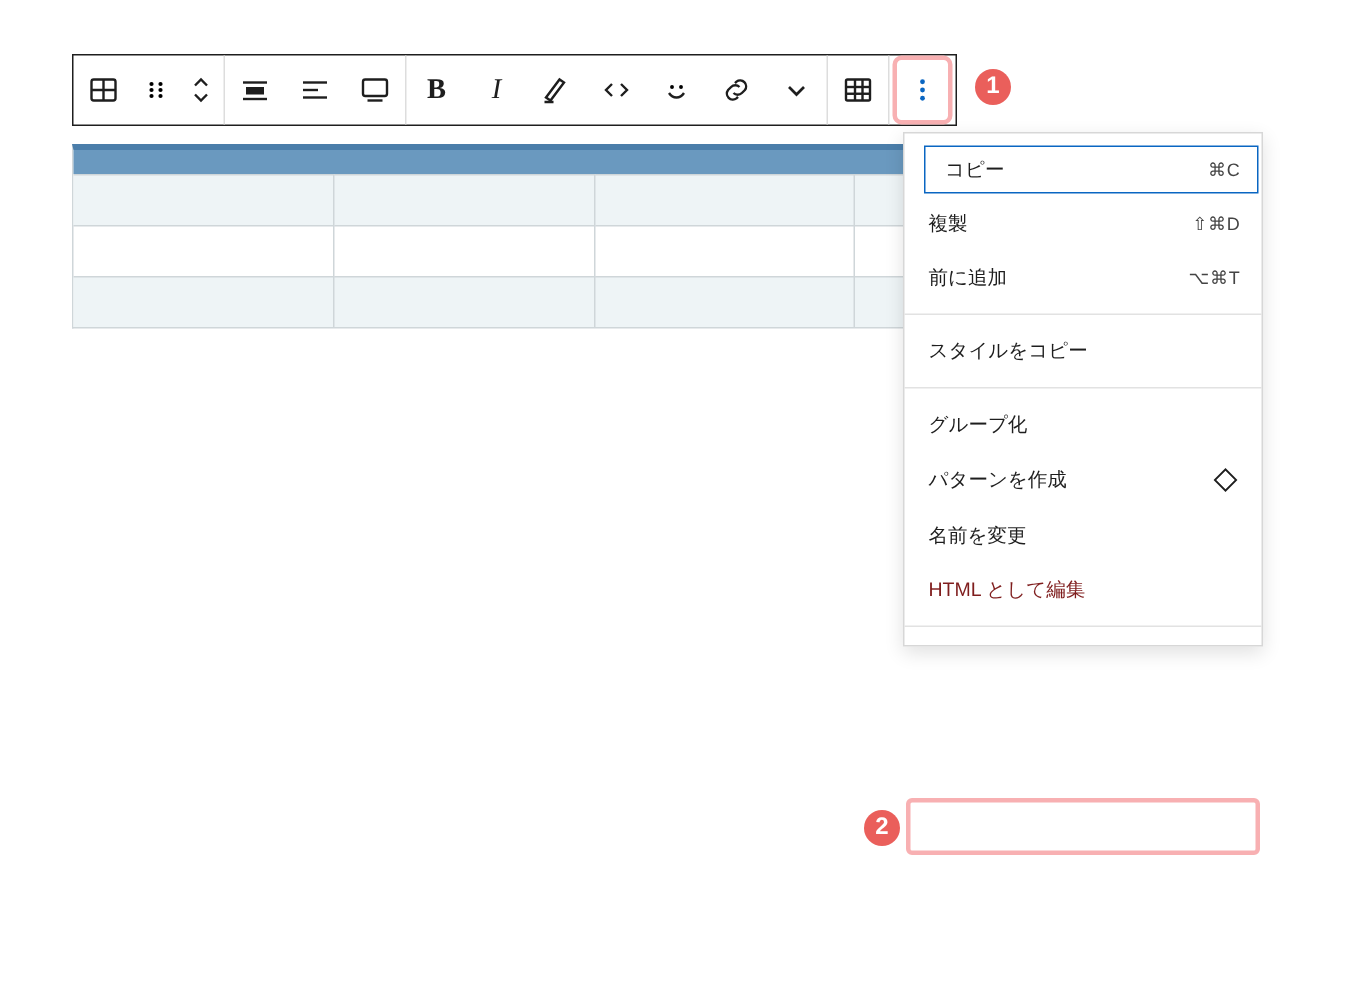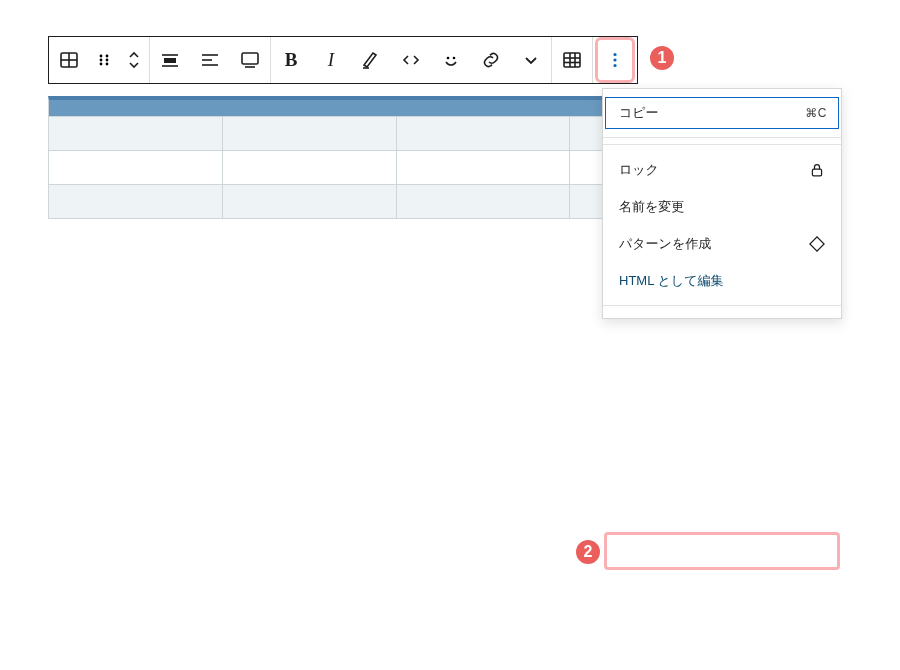--- a/index.html
+++ b/index.html
@@ -92,23 +92,24 @@
   }
   .menu-item .sc {
     font-size:12px; color:#444;
     font-family: -apple-system, BlinkMacSystemFont, sans-serif;
     letter-spacing:.5px;
   }
   .menu-item.sel {
     outline:1.5px solid #0a66c2;
     outline-offset:-3px;
     border-radius:2px;
+    margin-left:11px;
   }
   .menu-item.hl {
-    color:#0c4a6e;
+    color:#7f1d1d;
   }
   .menu-item svg.ic { width:20px; height:20px; }
 
   .menu-hl-box {
     position:absolute;
     border:3px solid #f8b0b2;
     border-radius:4px;
     pointer-events:none;
   }
 </style>
@@ -253,42 +254,49 @@
       <div class="cell"></div>
     </div>
   </div>
 
   
   <div class="menu">
     <div class="menu-item sel">
       <span>コピー</span>
       <span class="sc">⌘C</span>
     </div>
+    <div class="menu-item">
+      <span>複製</span>
+      <span class="sc">⇧⌘D</span>
+    </div>
+    <div class="menu-item">
+      <span>前に追加</span>
+      <span class="sc">⌥⌘T</span>
+    </div>
 
     <div class="menu-sep"></div>
 
+    <div class="menu-item">
+      <span>スタイルをコピー</span>
+    </div>
 
     <div class="menu-sep"></div>
 
     <div class="menu-item">
-      <span>ロック</span>
-      <svg class="ic" viewBox="0 0 24 24">
-          <rect x="6.5" y="11" width="11" height="8" rx="1.5" fill="none" stroke="currentColor" stroke-width="1.5"></rect>
-          <path d="M9 11V8.5a3 3 0 016 0V11" fill="none" stroke="currentColor" stroke-width="1.5"></path>
-        </svg>
-    </div>
-    <div class="menu-item">
-      <span>名前を変更</span>
+      <span>グループ化</span>
     </div>
     <div class="menu-item">
       <span>パターンを作成</span>
       <svg class="ic" viewBox="0 0 24 24">
           <rect x="6" y="6" width="12" height="12" fill="none" stroke="currentColor" stroke-width="1.5" transform="rotate(45 12 12)"></rect>
         </svg>
     </div>
+    <div class="menu-item">
+      <span>名前を変更</span>
+    </div>
     <div class="menu-item hl">
       <span>HTML として編集</span>
     </div>
 
     <div class="menu-sep"></div>
 
   </div>
 
   <div class="menu-hl-box" style="top:532px; left:604px; width:236px; height:38px;"></div>
   <div class="callout-badge" style="top:540px; left:576px;">2</div>

